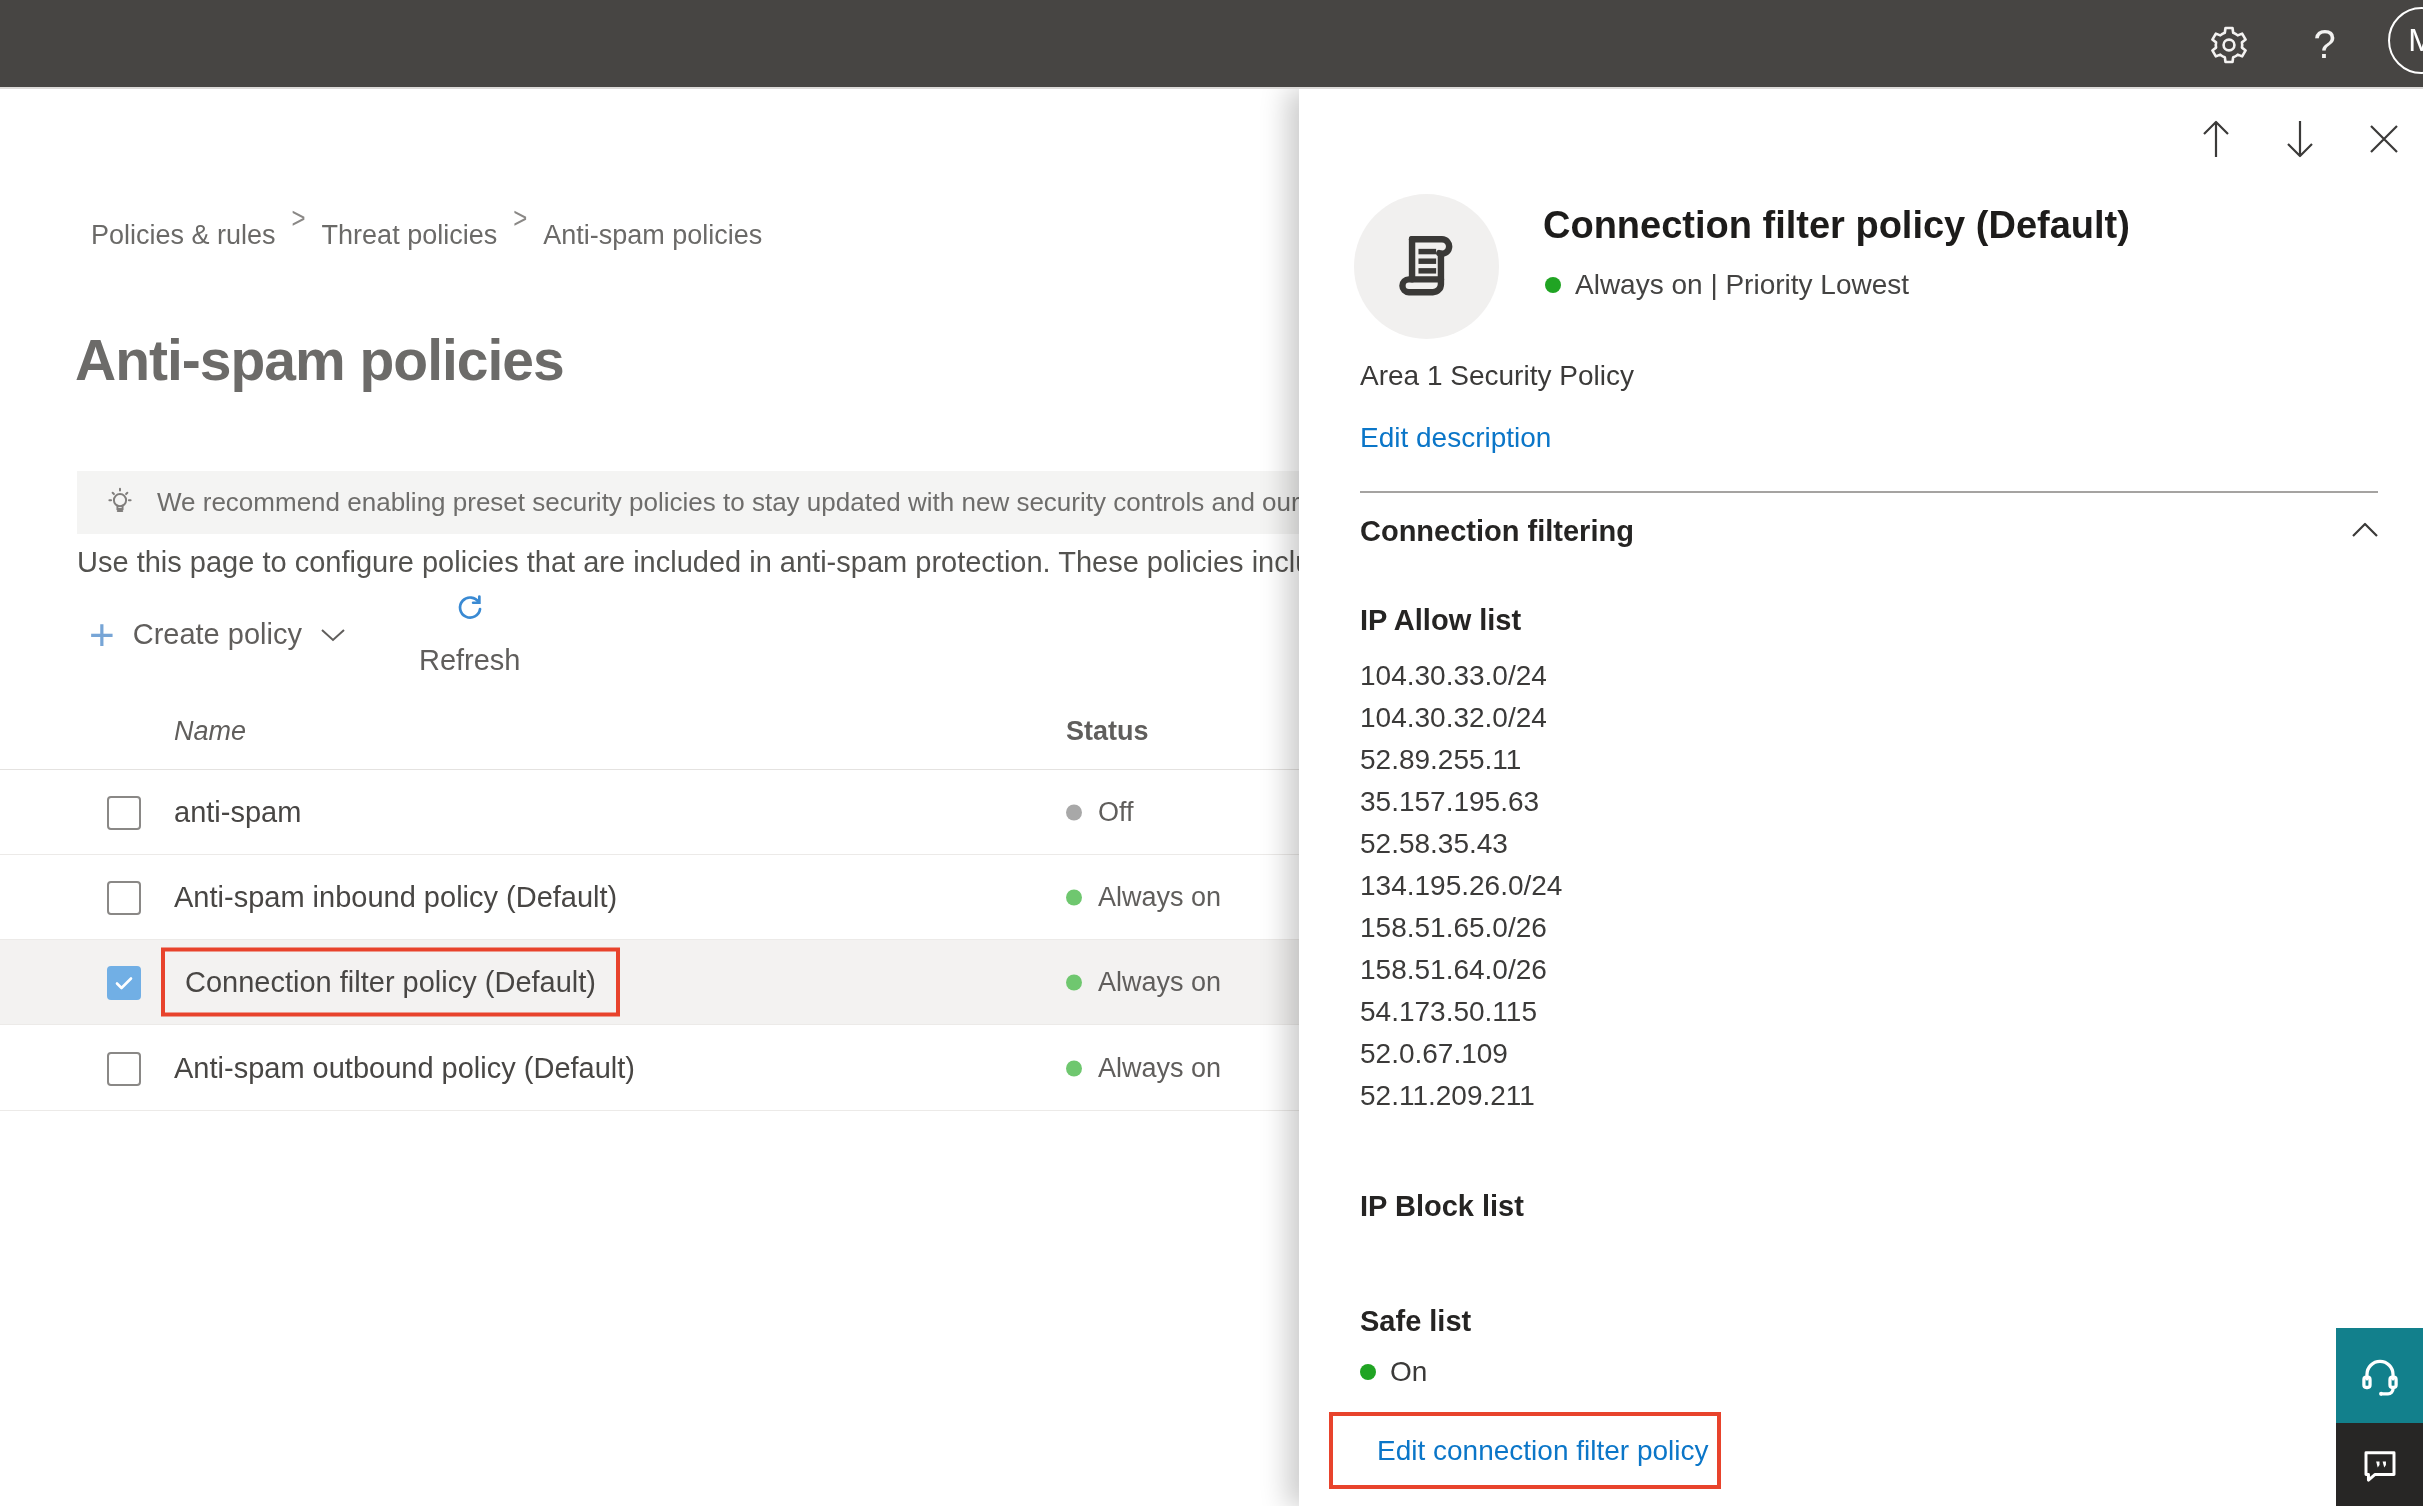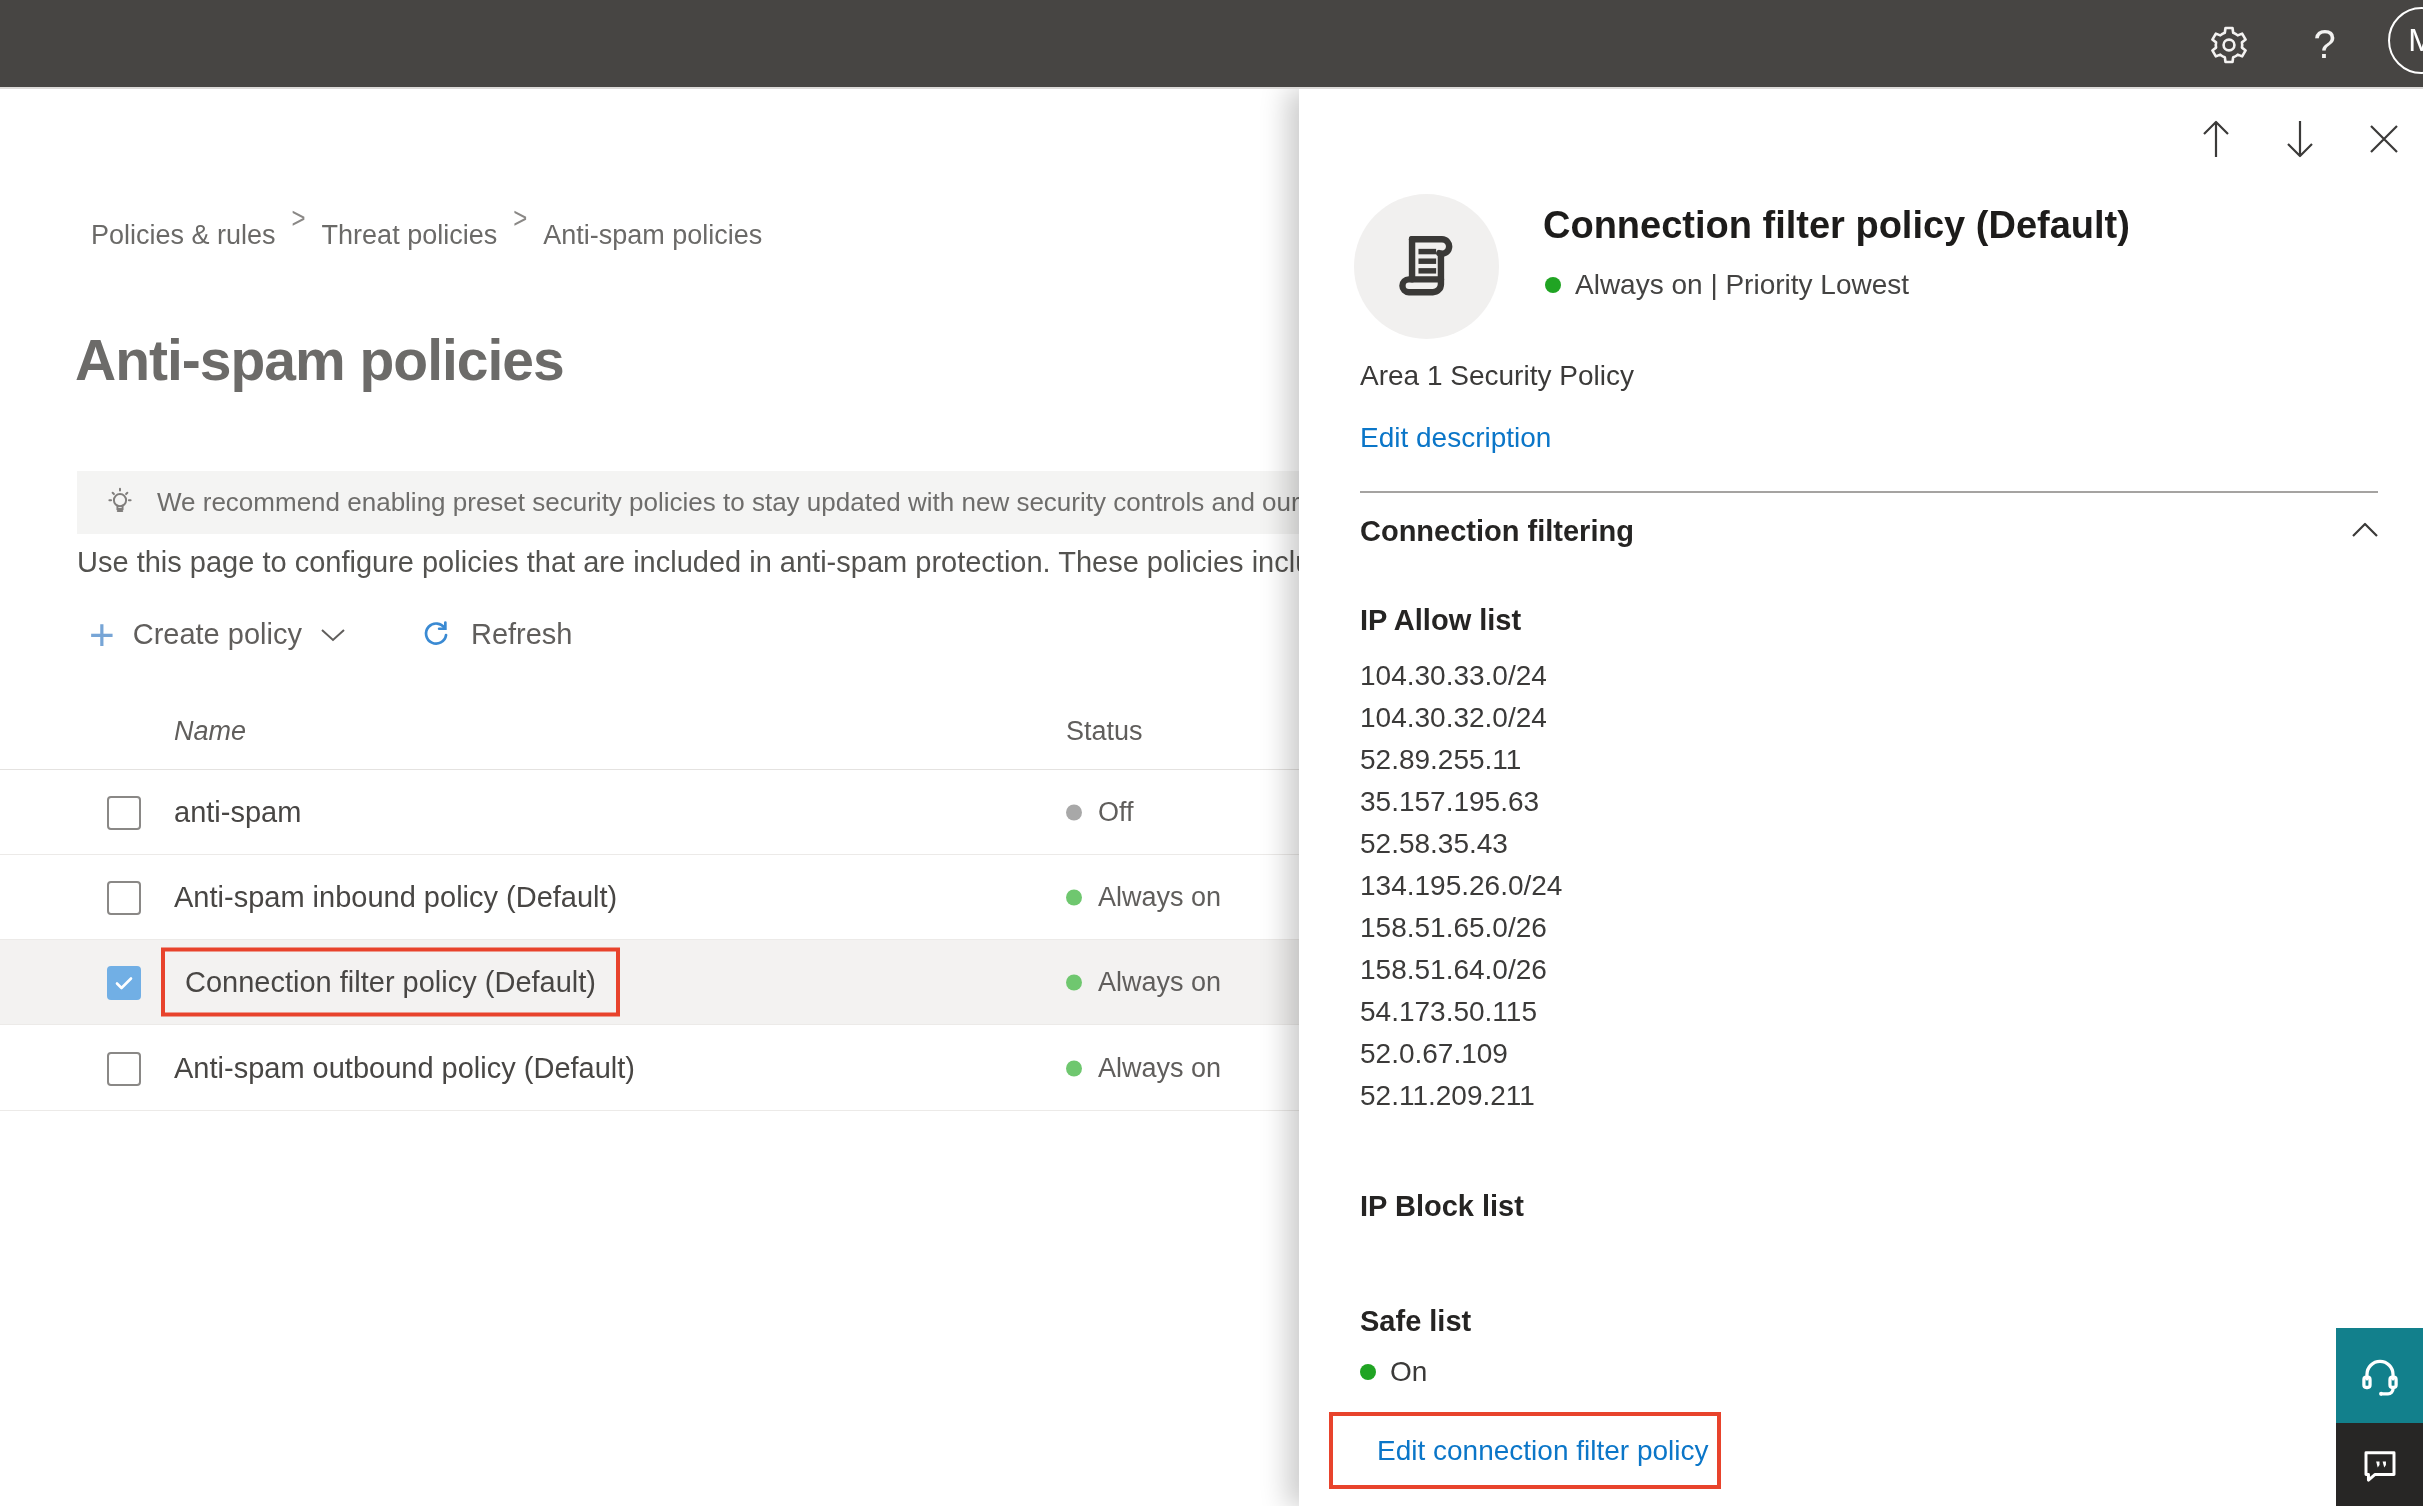--- a/index.html
+++ b/index.html
@@ -32,30 +32,30 @@
     gap:20px; white-space:nowrap; }
   .banner-text { font-size:26px; color:#6e6d6b; }
 
   .page-desc { position:absolute; left:77px; top:457px; font-size:29px;
     color:#53524f; white-space:nowrap; }
 
   .toolbar { position:absolute; left:89px; top:515px; height:61px; display:flex;
     align-items:center; }
   .tool-btn { display:flex; align-items:center; gap:18px; cursor:pointer;
     font-size:29px; color:#605e5c; }
-  .tool-btn + .tool-btn { margin-left:73px; }
+  .tool-btn + .tool-btn { margin-left:73px;flex-direction:column; }
   .plus-glyph { font-size:44px; font-weight:300; color:#77a5d6; line-height:1; }
 
   
   .tbl-header { position:absolute; left:0; top:604px; width:1299px; height:77px;
     border-bottom:1px solid #e4e2e0; }
   .col-name   { position:absolute; left:174px; top:50%; transform:translateY(-50%);
     font-size:27px; color:#605e5c;font-style:italic; }
   .col-status { position:absolute; left:1066px; top:50%; transform:translateY(-50%);
-    font-size:27px; color:#605e5c; }
+    font-size:27px; color:#605e5c;font-weight:bold; }
   .row { position:absolute; left:0; width:1299px; height:85px;
     border-bottom:1px solid #eceae8; cursor:pointer; }
   .row.selected { background:#f3f2f1; }
   .chk { position:absolute; left:107px; top:26px; width:34px; height:34px;
     border:2px solid #8a8886; border-radius:4px; background:#fff; cursor:pointer; }
   .chk.checked { border-color:#71afe5; background:#71afe5; display:flex;
     align-items:center; justify-content:center; }
   .row-name { position:absolute; left:174px; top:50%; transform:translateY(-50%);
     font-size:29px; color:#484644; white-space:nowrap; }
   .row-name.redbox { left:161px; padding:14px 20px; border:4px solid #e8432c; }

